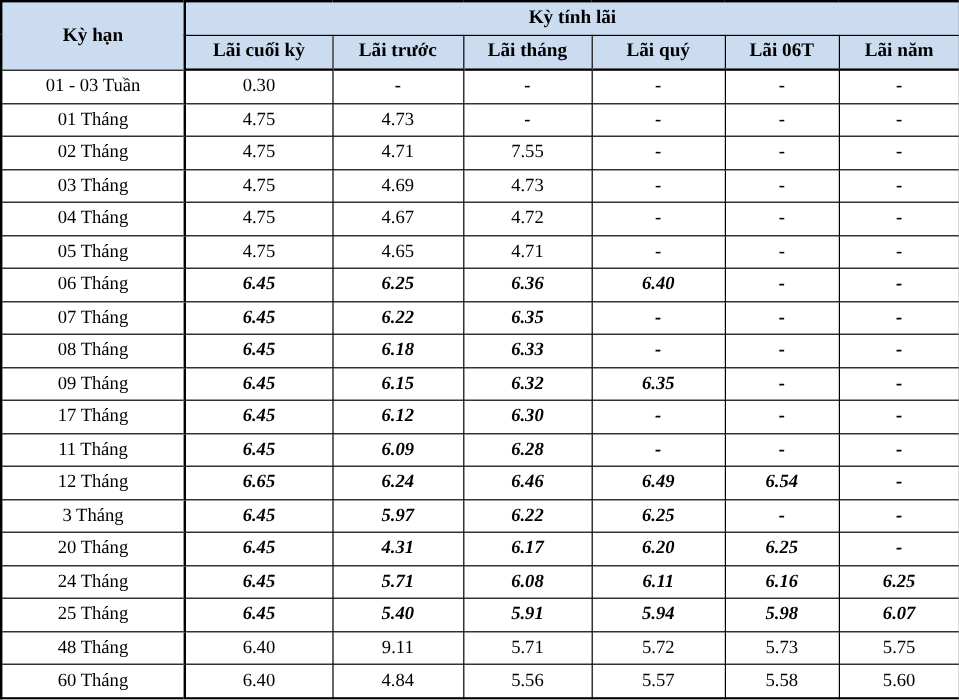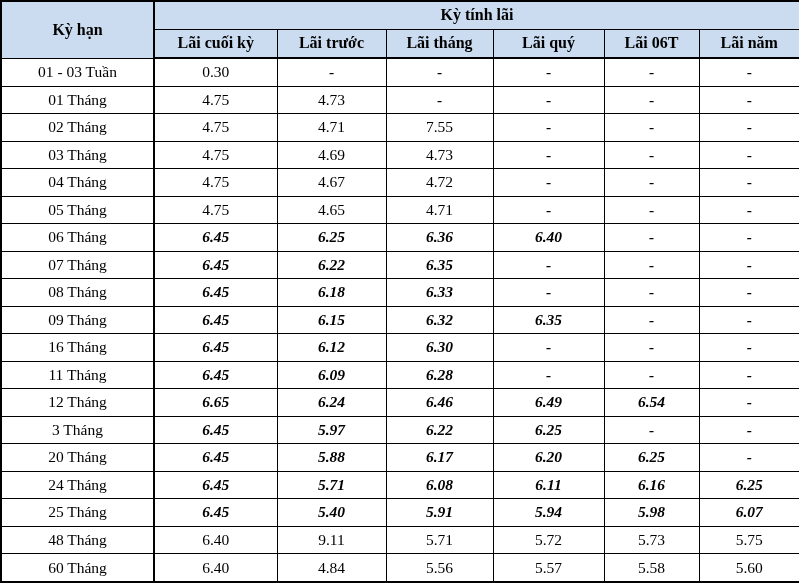--- a/index.html
+++ b/index.html
@@ -151,21 +151,21 @@
       <tr class="em">
     <td class="period">09 Tháng</td>
   <td class="val">6.45</td>
         <td class="val">6.15</td>
         <td class="val">6.32</td>
         <td class="val">6.35</td>
         <td class="val dash">-</td>
         <td class="val dash">-</td>
       </tr>
       <tr class="em">
-    <td class="period">16 Tháng</td>
+    <td class="period">17 Tháng</td>
   <td class="val">6.45</td>
         <td class="val">6.12</td>
         <td class="val">6.30</td>
         <td class="val dash">-</td>
         <td class="val dash">-</td>
         <td class="val dash">-</td>
       </tr>
       <tr class="em">
     <td class="period">11 Tháng</td>
   <td class="val">6.45</td>
@@ -189,21 +189,21 @@
   <td class="val">6.45</td>
         <td class="val">5.97</td>
         <td class="val">6.22</td>
         <td class="val">6.25</td>
         <td class="val dash">-</td>
         <td class="val dash">-</td>
       </tr>
       <tr class="em">
     <td class="period">20 Tháng</td>
   <td class="val">6.45</td>
-        <td class="val">5.88</td>
+        <td class="val">4.31</td>
         <td class="val">6.17</td>
         <td class="val">6.20</td>
         <td class="val">6.25</td>
         <td class="val dash">-</td>
       </tr>
       <tr class="em">
     <td class="period">24 Tháng</td>
   <td class="val">6.45</td>
         <td class="val">5.71</td>
         <td class="val">6.08</td>

